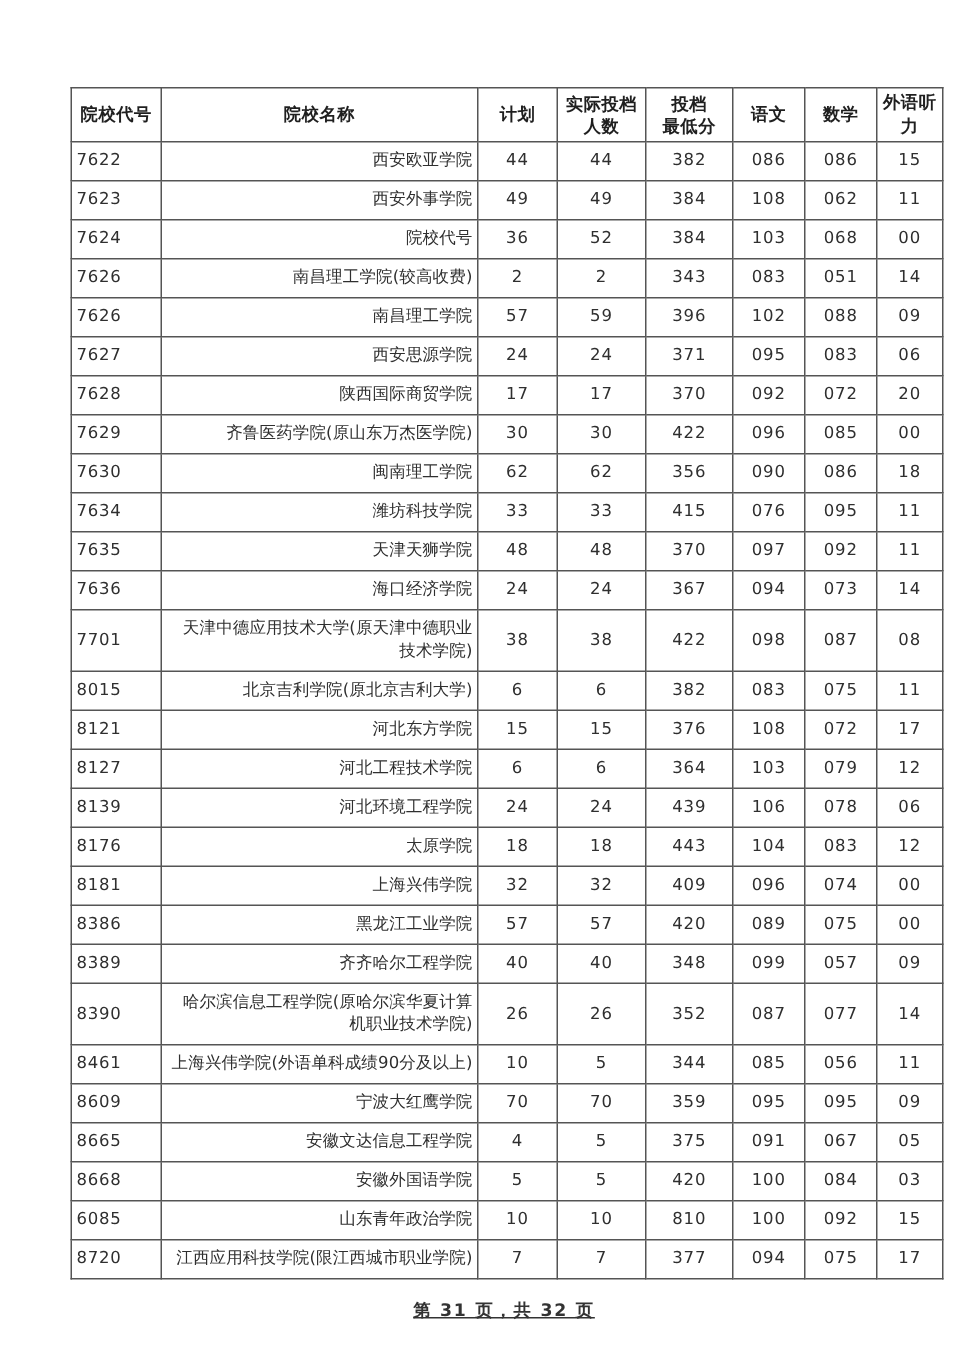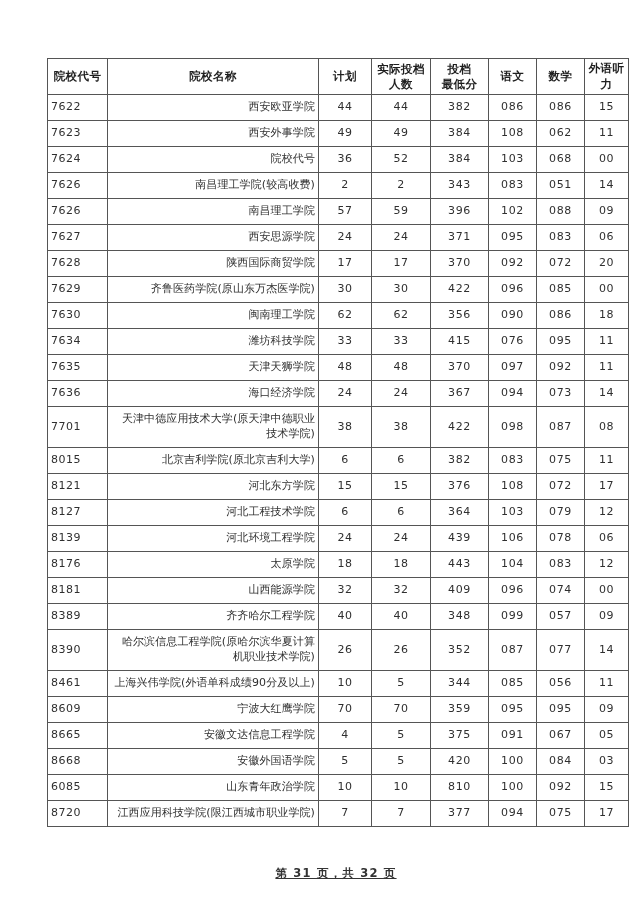--- a/index.html
+++ b/index.html
@@ -299,26 +299,36 @@
           <td class="cell-name">太原学院</td>
           <td class="cell-num">18</td>
           <td class="cell-num">18</td>
           <td class="cell-num">443</td>
           <td class="cell-num">104</td>
           <td class="cell-num">083</td>
           <td class="cell-num">12</td>
         </tr>
         <tr>
           <td class="cell-code">8181</td>
-          <td class="cell-name">山西能源学院</td>
+          <td class="cell-name">上海兴伟学院</td>
           <td class="cell-num">32</td>
           <td class="cell-num">32</td>
           <td class="cell-num">409</td>
           <td class="cell-num">096</td>
           <td class="cell-num">074</td>
+          <td class="cell-num">00</td>
+        </tr>
+        <tr>
+          <td class="cell-code">8386</td>
+          <td class="cell-name">黑龙江工业学院</td>
+          <td class="cell-num">57</td>
+          <td class="cell-num">57</td>
+          <td class="cell-num">420</td>
+          <td class="cell-num">089</td>
+          <td class="cell-num">075</td>
           <td class="cell-num">00</td>
         </tr>
         <tr>
           <td class="cell-code">8389</td>
           <td class="cell-name">齐齐哈尔工程学院</td>
           <td class="cell-num">40</td>
           <td class="cell-num">40</td>
           <td class="cell-num">348</td>
           <td class="cell-num">099</td>
           <td class="cell-num">057</td>

